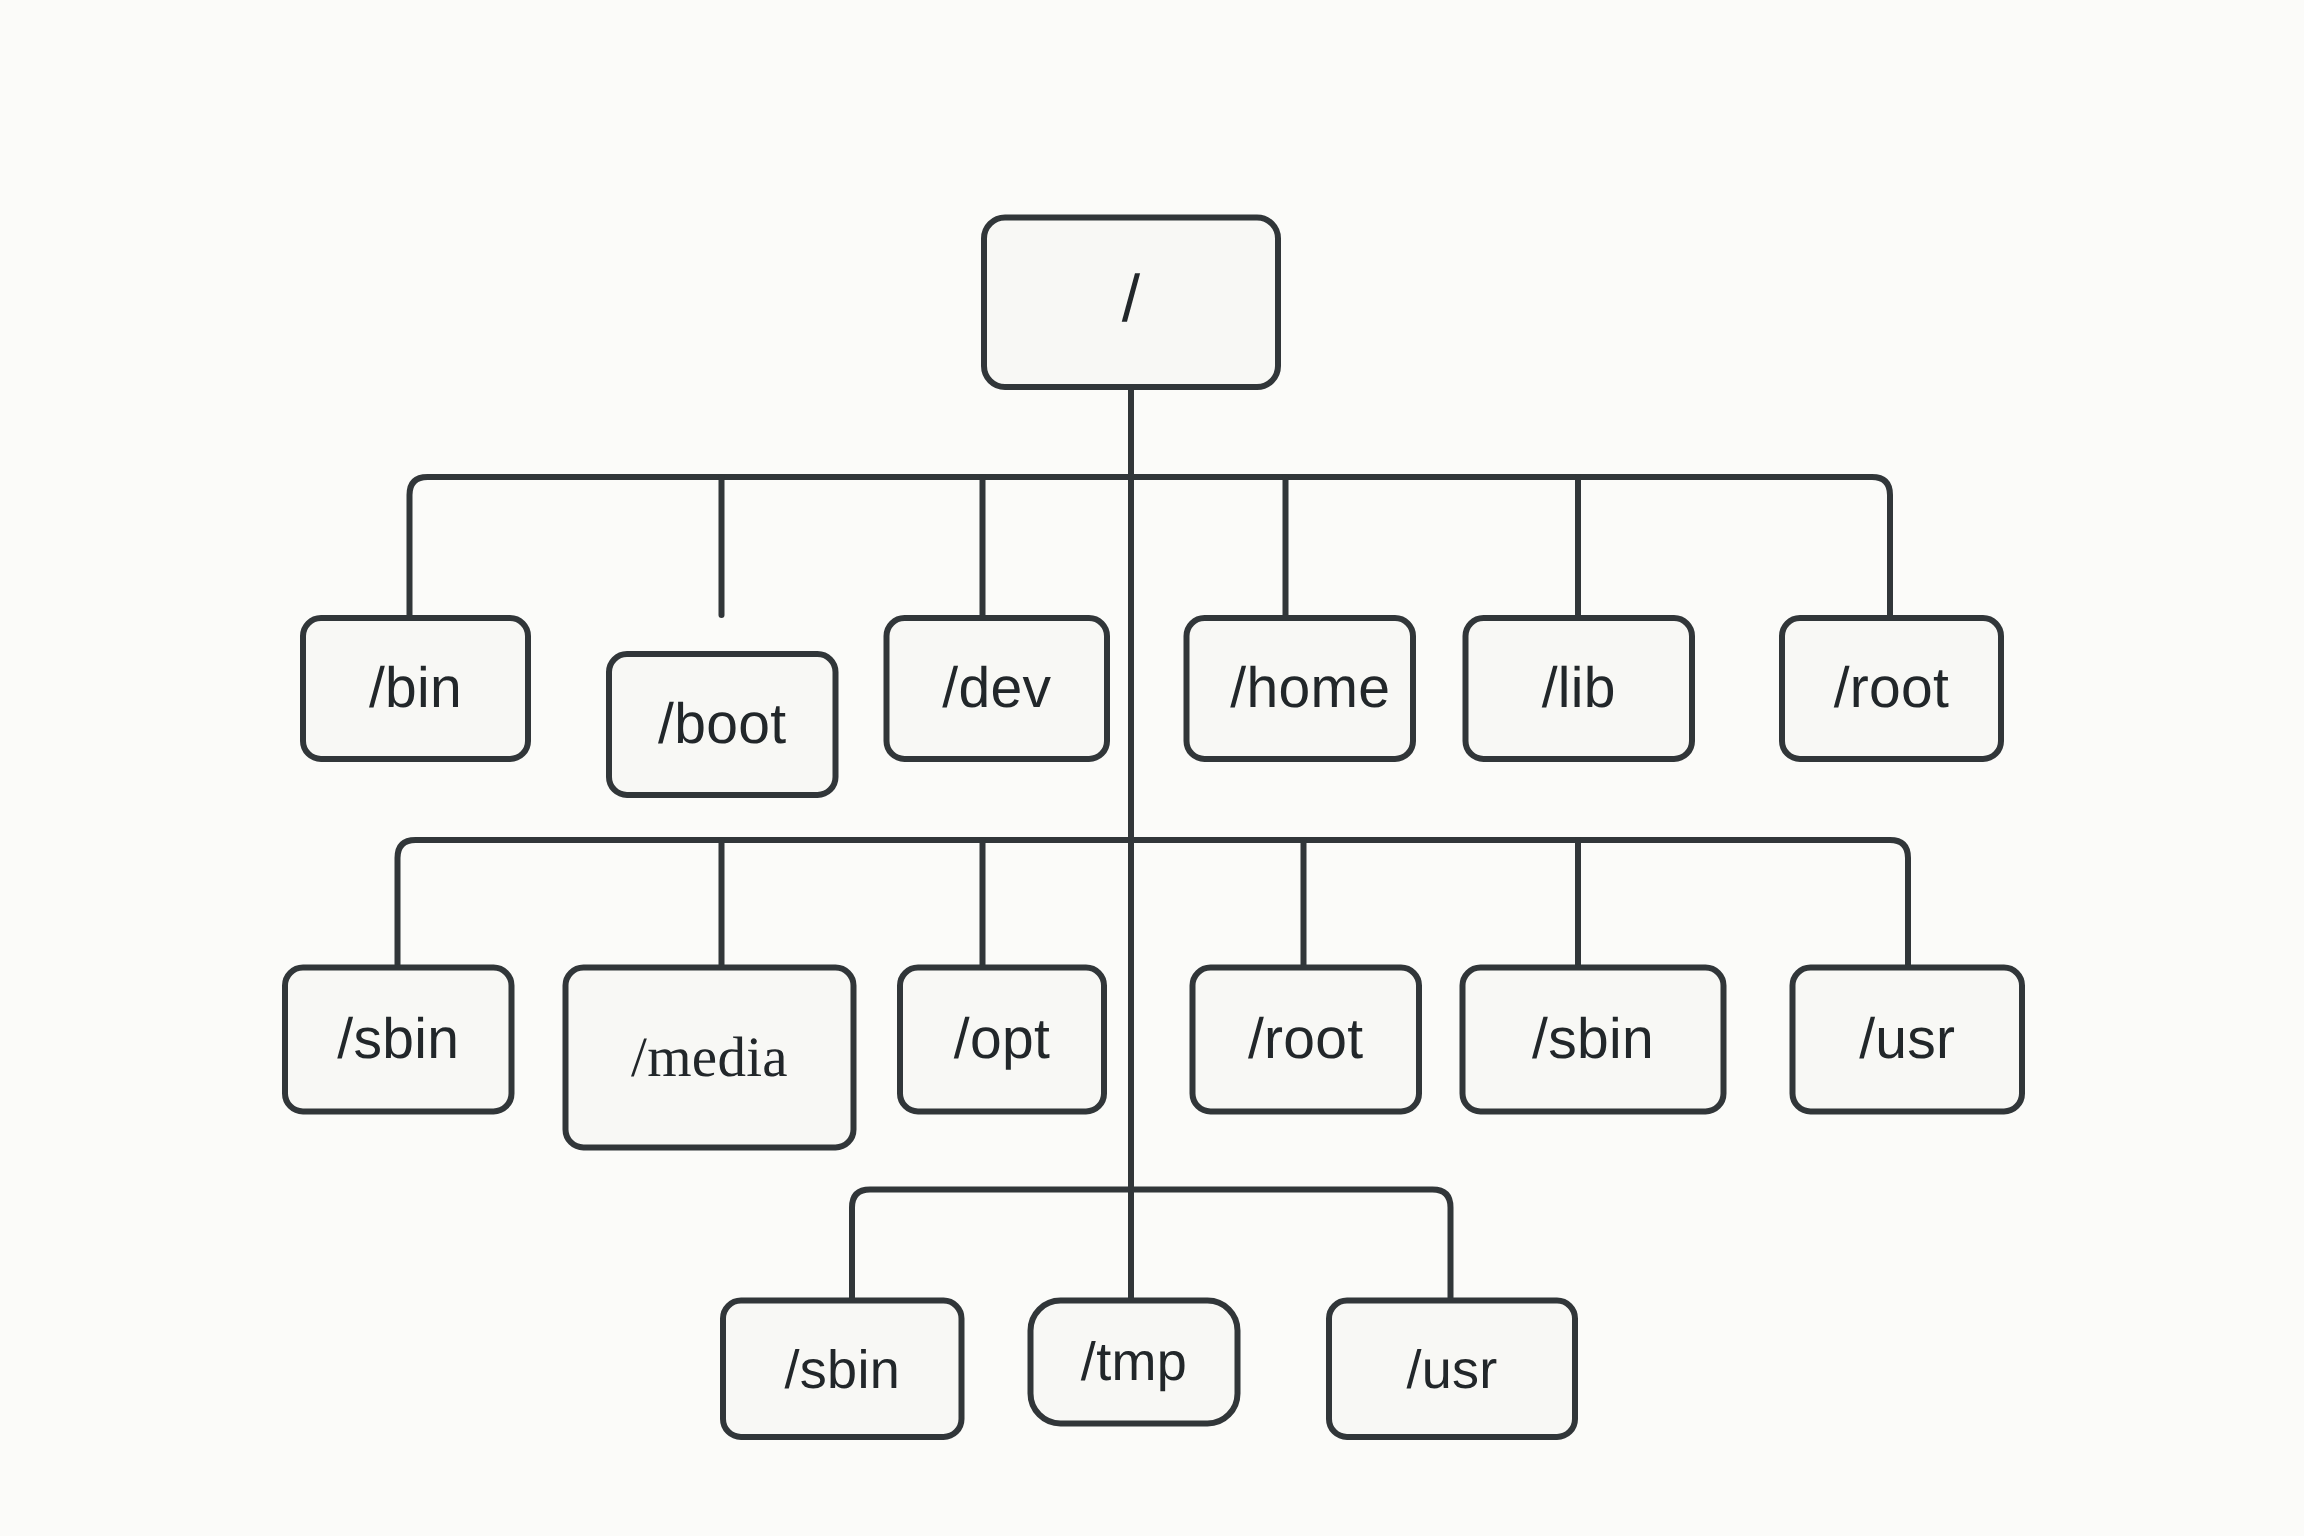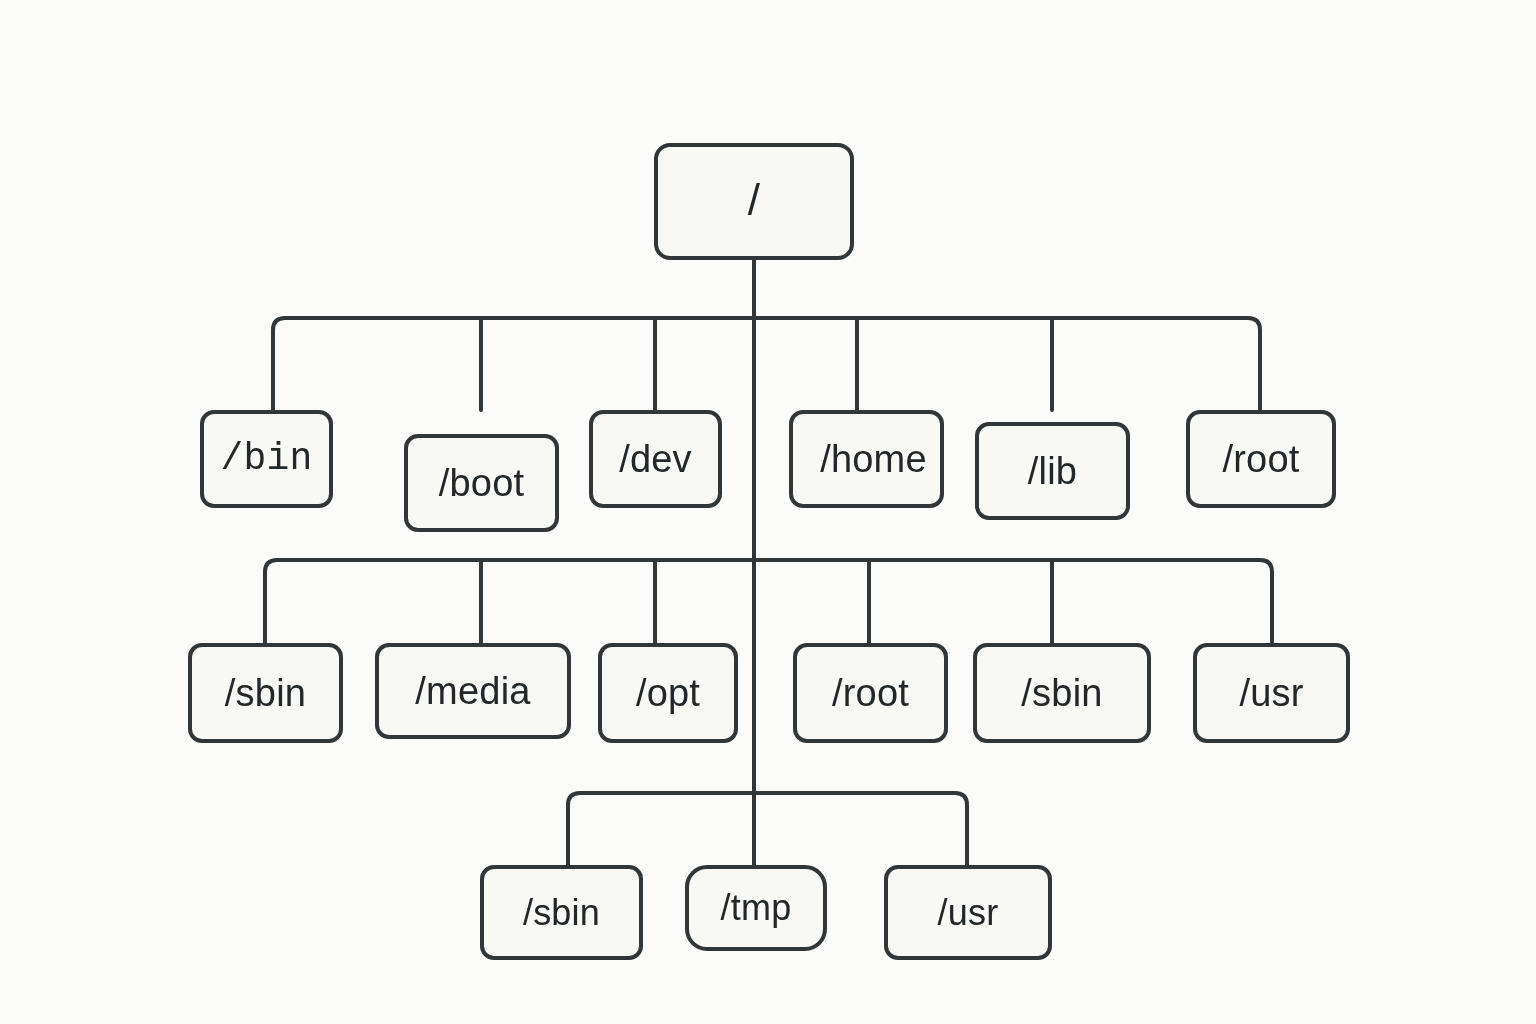--- a/index.html
+++ b/index.html
@@ -75,42 +75,42 @@
       <path d="M 869 560 L 869 643" fill="none" stroke="#313639" stroke-width="4" stroke-linecap="round" stroke-linejoin="round"></path>
       <path d="M 1052 560 L 1052 643" fill="none" stroke="#313639" stroke-width="4" stroke-linecap="round" stroke-linejoin="round"></path>
       <path d="M 568 865 L 568 805 Q 568 793 580 793 L 955 793 Q 967 793 967 805 L 967 865" fill="none" stroke="#313639" stroke-width="4" stroke-linecap="round" stroke-linejoin="round"></path>
       <path d="M 754 793 L 754 865" fill="none" stroke="#313639" stroke-width="4" stroke-linecap="round" stroke-linejoin="round"></path>
       <path d="M 754 260 L 754 865" fill="none" stroke="#313639" stroke-width="4" stroke-linecap="round" stroke-linejoin="round"></path>
     </svg>
   <div id="node-layer">
       <div class="node root" style="left: 654px; top: 143px; width: 200px; height: 117px;">
         <span class="node-label">/</span>
       </div>
-      <div class="node lvl1" style="left: 200px; top: 410px; width: 133px; height: 98px; font-family: Liberation Mono, monospace;">
+      <div class="node lvl1" style="left: 200px; top: 410px; width: 154px; height: 98px;">
         <span class="node-label">/bin</span>
       </div>
       <div class="node lvl1" style="left: 404px; top: 434px; width: 155px; height: 98px;">
         <span class="node-label">/boot</span>
       </div>
-      <div class="node lvl1" style="left: 589px; top: 410px; width: 133px; height: 98px;">
+      <div class="node lvl1" style="left: 589px; top: 410px; width: 151px; height: 98px;">
         <span class="node-label">/dev</span>
       </div>
       <div class="node lvl1" style="left: 789px; top: 410px; width: 155px; height: 98px; padding-left: 14px;">
         <span class="node-label">/home</span>
       </div>
-      <div class="node lvl1" style="left: 975px; top: 410px; width: 155px; height: 98px; margin-top: 12px;">
+      <div class="node lvl1" style="left: 975px; top: 410px; width: 155px; height: 98px;">
         <span class="node-label">/lib</span>
       </div>
       <div class="node lvl1" style="left: 1186px; top: 410px; width: 150px; height: 98px;">
         <span class="node-label">/root</span>
       </div>
       <div class="node lvl2" style="left: 188px; top: 643px; width: 155px; height: 100px;">
         <span class="node-label">/sbin</span>
       </div>
-      <div class="node lvl2" style="left: 375px; top: 643px; width: 196px; height: 96px;">
+      <div class="node lvl2" style="left: 375px; top: 643px; width: 196px; height: 124px; font-family: Liberation Serif, serif;">
         <span class="node-label">/media</span>
       </div>
       <div class="node lvl2" style="left: 598px; top: 643px; width: 140px; height: 100px;">
         <span class="node-label">/opt</span>
       </div>
       <div class="node lvl2" style="left: 793px; top: 643px; width: 155px; height: 100px;">
         <span class="node-label">/root</span>
       </div>
       <div class="node lvl2" style="left: 973px; top: 643px; width: 178px; height: 100px;">
         <span class="node-label">/sbin</span>

